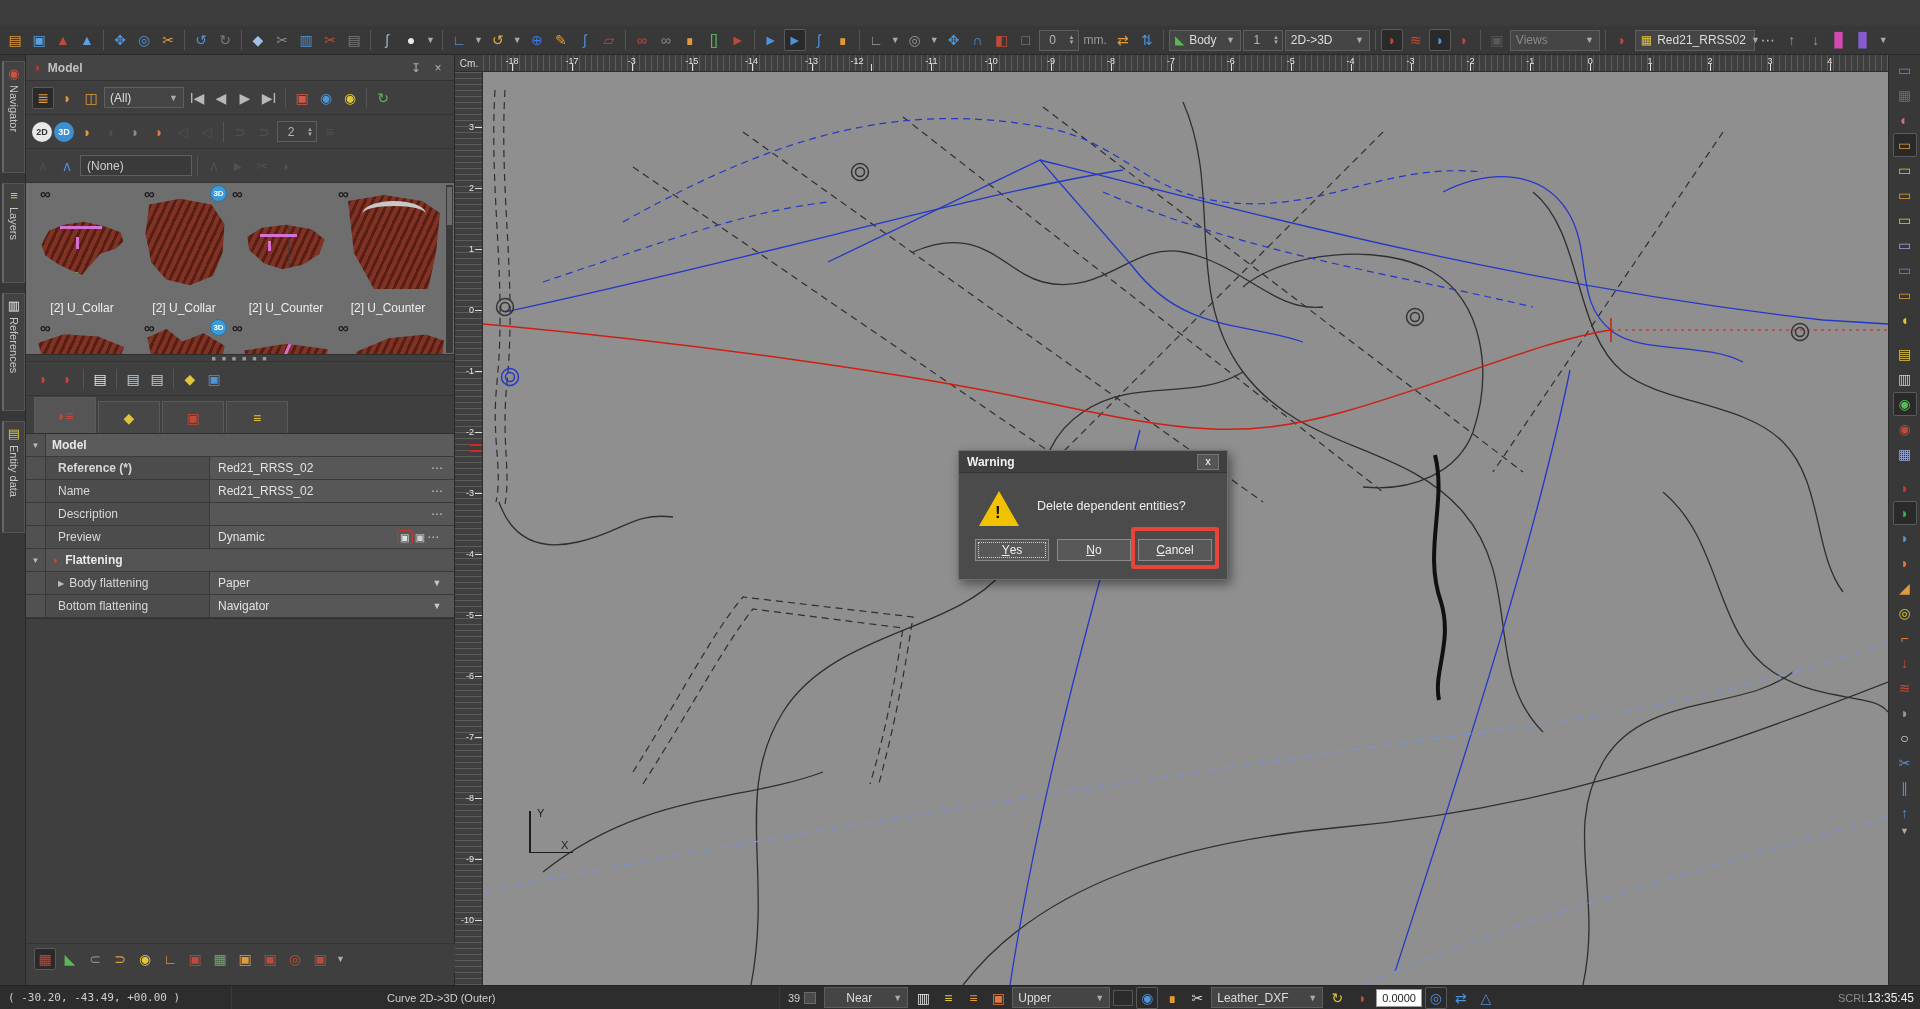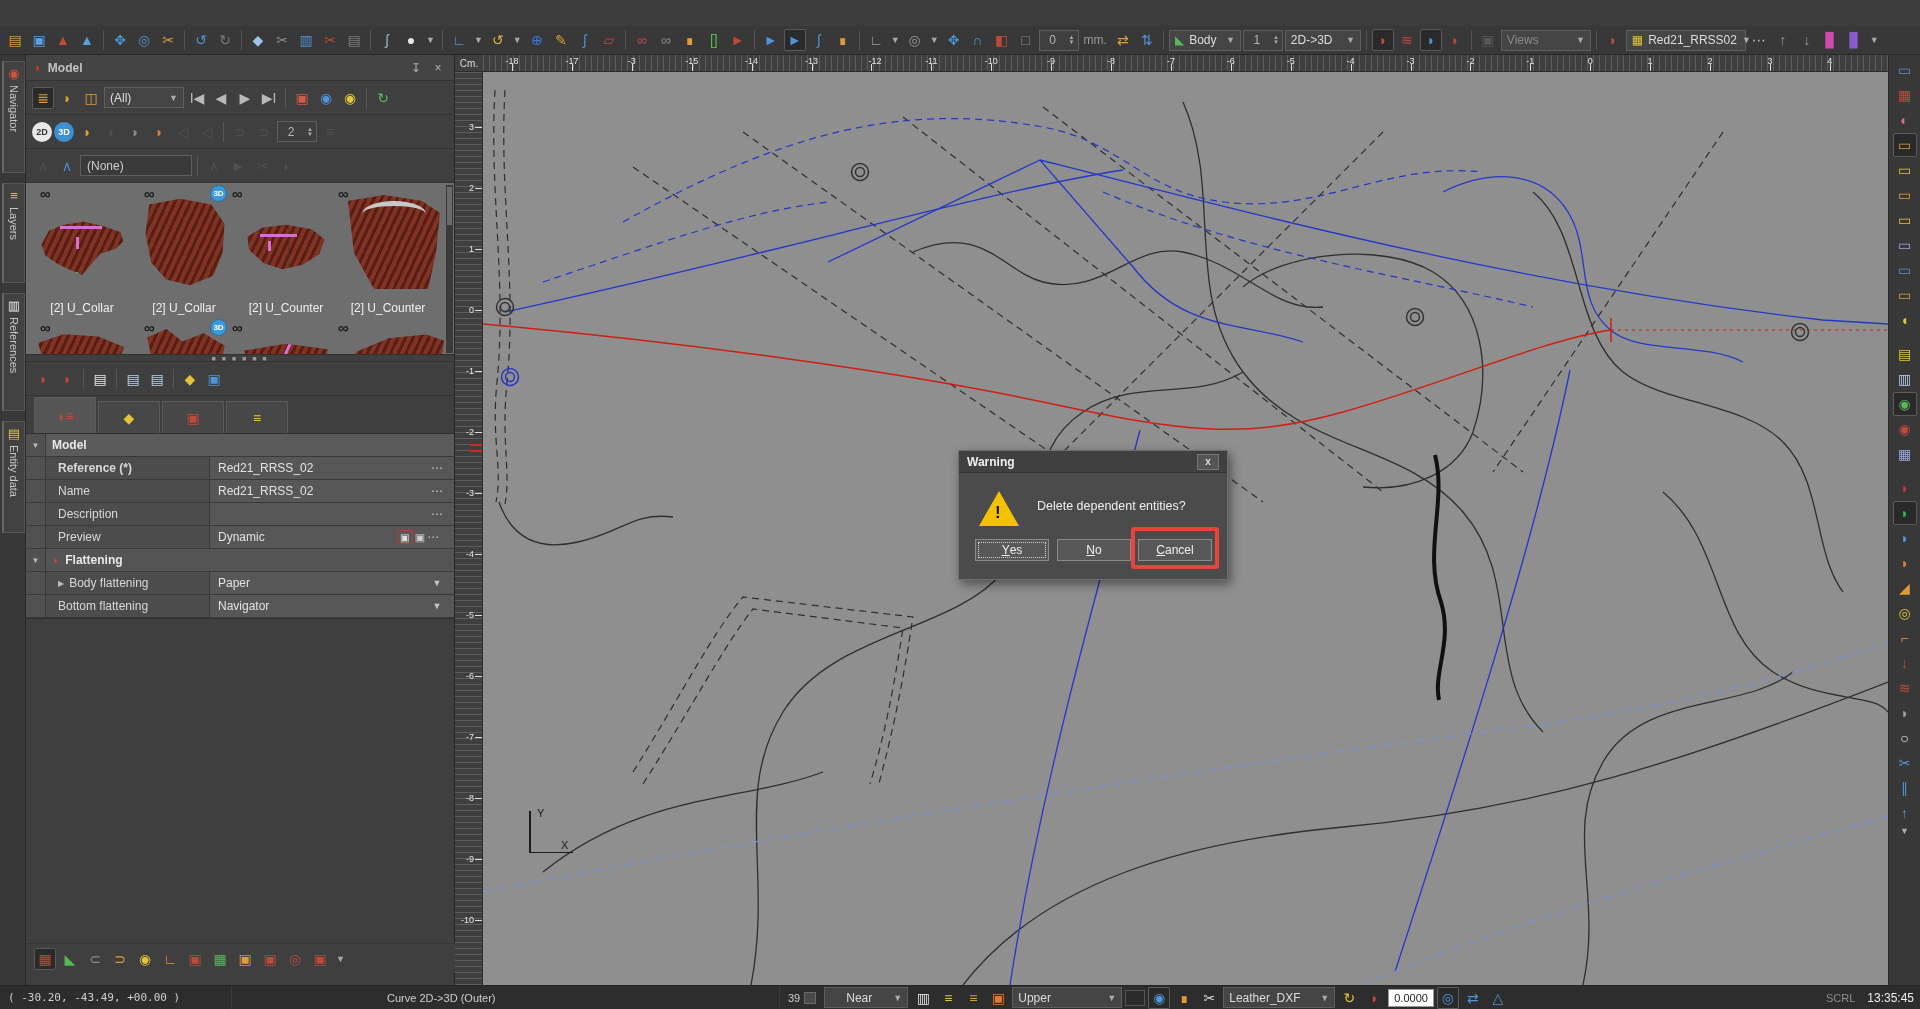--- a/index.html
+++ b/index.html
@@ -117,21 +117,21 @@
            color:#efefef;font-size:12px;display:flex;align-items:center;justify-content:center;}
   .dlg-btn.focus{outline:1px dotted #cfcfcf;outline-offset:-4px;}
   .hl-red{position:absolute;left:172px;top:76px;width:88px;height:42px;border:4px solid #e8443a;border-radius:3px;}
   
   .statusbar{position:absolute;left:0;top:985px;width:1920px;height:24px;background:#2d2d2d;border-top:1px solid #242424;
              display:flex;align-items:center;font-size:11px;color:#cfcfcf;}
   .sb-cell{display:flex;align-items:center;height:100%;padding:0 8px;border-right:1px solid #3a3a3a;}
   .sb-coords{width:232px;font-family:"DejaVu Sans Mono",monospace;font-size:11px;}
   .sb-tool{width:548px;padding-left:155px;}
   .sb-icons{display:flex;align-items:center;gap:3px;padding:0 4px;flex:1;}
-  .sb-right{margin-left:auto;display:flex;align-items:center;gap:12px;padding-right:6px;}
+  .sb-right{margin-left:auto;display:flex;align-items:center;padding-right:6px;}
   .sb-scrl{color:#8f8f8f;}
   .sb-time{color:#eee;font-size:12px;}
   .sb-check{width:12px;height:12px;background:#4a4a4a;border:1px solid #6a6a6a;}
   .sb-swatch{width:20px;height:16px;background:#2b2b2b;border:1px solid #555;}
   .vfield{display:inline-flex;align-items:center;height:18px;background:#fff;color:#222;border:1px solid #999;
           padding:0 5px;font-size:11px;}
 </style>
 </head>
 <body>
 
@@ -199,21 +199,21 @@
       <span class="tsep"></span>
       <span class="tdd" style="width: 72px;">
         <span style="color: rgb(88, 184, 88);">◣</span>
         <span style="flex: 1 1 0%;">Body</span>
         <span class="car">▼</span>
       </span>
       <span class="tspin">
         <span class="sv">1</span>
         <span class="sar">▲<br>▼</span>
       </span>
-      <span class="tdd" style="width: 76px;">
+      <span class="tdd" style="width: 85px;">
         <span style="flex: 1 1 0%;">2D-&gt;3D</span>
         <span class="car">▼</span>
       </span>
       <span class="tsep"></span>
       <span class="ic pressed" style="color: rgb(192, 74, 58);">◗</span>
       <span class="ic" style="color: rgb(192, 74, 58);">≋</span>
       <span class="ic pressed" style="color: rgb(79, 147, 216);">◗</span>
       <span class="ic" style="color: rgb(192, 74, 58);">◗</span>
       <span class="tsep"></span>
       <span class="ic dis" style="color: rgb(138, 138, 138);">▣</span>
@@ -471,21 +471,21 @@
       <span class="rlab" style="left: 88.9px;">-17</span>
       <span class="rtick" style="left: 88.9px;"></span>
       <span class="rlab" style="left: 148.8px;">-3</span>
       <span class="rtick" style="left: 148.8px;"></span>
       <span class="rlab" style="left: 208.7px;">-15</span>
       <span class="rtick" style="left: 208.7px;"></span>
       <span class="rlab" style="left: 268.6px;">-14</span>
       <span class="rtick" style="left: 268.6px;"></span>
       <span class="rlab" style="left: 328.5px;">-13</span>
       <span class="rtick" style="left: 328.5px;"></span>
-      <span class="rlab" style="left: 392px;">-12</span>
+      <span class="rlab" style="left: 374px;">-12</span>
       <span class="rtick" style="left: 388.4px;"></span>
       <span class="rlab" style="left: 448.3px;">-11</span>
       <span class="rtick" style="left: 448.3px;"></span>
       <span class="rlab" style="left: 508.2px;">-10</span>
       <span class="rtick" style="left: 508.2px;"></span>
       <span class="rlab" style="left: 568.1px;">-9</span>
       <span class="rtick" style="left: 568.1px;"></span>
       <span class="rlab" style="left: 628px;">-8</span>
       <span class="rtick" style="left: 628px;"></span>
       <span class="rlab" style="left: 687.9px;">-7</span>
@@ -675,21 +675,21 @@
     <div class="sb-check"></div>
     <div class="tdd" style="width:84px;margin-left:8px;">
       <span style="flex:1;text-align:center;">Near</span>
         <span class="car">▼</span>
     </div>
     <div class="sb-icons">
         <span class="ic" style="color: rgb(232, 232, 232);">▥</span>
         <span class="ic" style="color: rgb(224, 196, 60);">≡</span>
         <span class="ic" style="color: rgb(224, 154, 60);">≡</span>
         <span class="ic" style="color: rgb(224, 122, 60);">▣</span>
-        <span class="tdd" style="width: 110px;">
+        <span class="tdd" style="width: 98px;">
           <span style="flex: 1 1 0%;">Upper</span>
           <span class="car">▼</span>
         </span>
         <span class="sb-swatch"></span>
         <span class="ic pressed" style="color: rgb(79, 147, 216);">◉</span>
         <span class="ic" style="color: rgb(224, 154, 60);">∎</span>
         <span class="ic" style="color: rgb(216, 216, 216);">✂</span>
         <span class="tdd" style="width: 112px;">
           <span style="flex: 1 1 0%;">Leather_DXF</span>
           <span class="car">▼</span>

